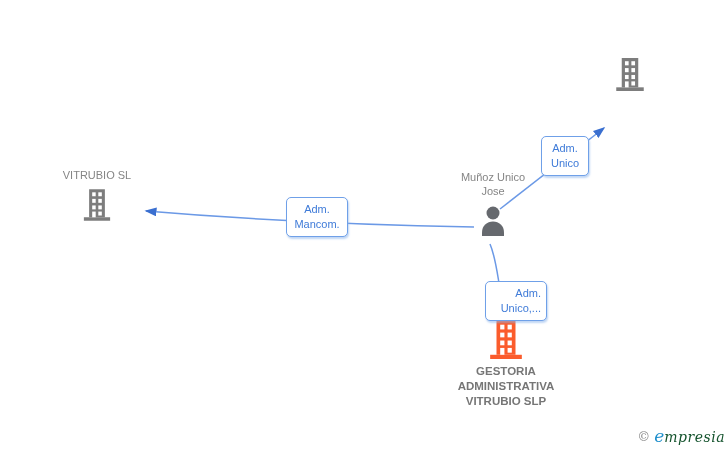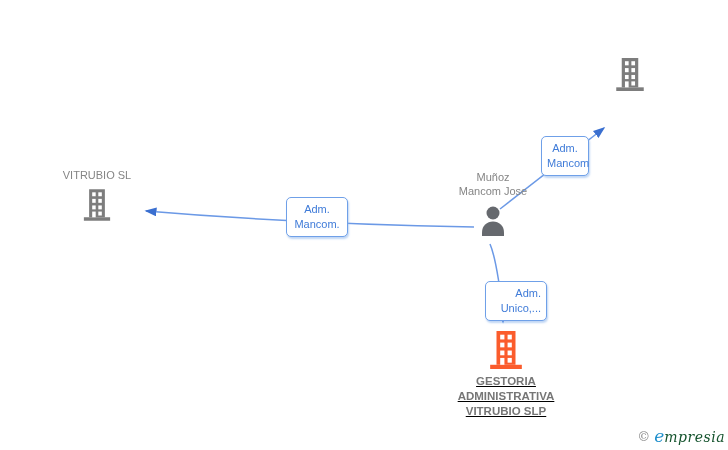--- a/index.html
+++ b/index.html
@@ -85,50 +85,50 @@
           <rect x="17.5" y="11" width="4" height="4.5"></rect>
         <rect x="10.5" y="18.5" width="4" height="4.5"></rect>
           <rect x="17.5" y="18.5" width="4" height="4.5"></rect>
         <rect x="10.5" y="25.5" width="4" height="6.5"></rect>
           <rect x="17.5" y="25.5" width="4" height="4.5"></rect>
       </g>
     </svg>
   </div>
 
   <div class="node" style="left:455px;top:170px;width:76px;">
-    <div class="node-label">Muñoz Mancom Jose</div>
+    <div class="node-label">Muñoz Unico Jose</div>
     <svg width="32" height="30" viewBox="0 0 32 30" style="margin-top:8px">
       <g fill="#66696e">
         <circle cx="16" cy="7" r="6.5"></circle>
         <path d="M5,30 v-3.5 c0,-7 5,-11 11,-11 c6,0 11,4 11,11 V30 Z"></path>
       </g>
     </svg>
   </div>
 
-  <div class="node" style="left:445px;top:331px;width:122px;text-decoration:underline;">
+  <div class="node" style="left:445px;top:321px;width:122px;">
     <svg width="34" height="38" viewBox="0 0 32 36">
       <g fill="#fb5c2c">
         <rect x="1" y="32" width="30" height="4"></rect>
         <rect x="7" y="0" width="18" height="32"></rect>
       </g>
       <g fill="#ffffff">
         <rect x="10.5" y="3.5" width="4" height="4.5"></rect>
           <rect x="17.5" y="3.5" width="4" height="4.5"></rect>
         <rect x="10.5" y="11" width="4" height="4.5"></rect>
           <rect x="17.5" y="11" width="4" height="4.5"></rect>
         <rect x="10.5" y="18.5" width="4" height="4.5"></rect>
           <rect x="17.5" y="18.5" width="4" height="4.5"></rect>
         <rect x="10.5" y="25.5" width="4" height="6.5"></rect>
           <rect x="17.5" y="25.5" width="4" height="4.5"></rect>
       </g>
     </svg>
     <div class="node-label bold" style="margin-top:5px">GESTORIA ADMINISTRATIVA VITRUBIO SLP</div>
   </div>
 
-  <div class="edge-label lbl-sm" style="left:565px;top:156px;">Adm. Mancom</div>
+  <div class="edge-label lbl-sm" style="left:565px;top:156px;">Adm. Unico</div>
   <div class="edge-label lbl-md" style="left:298px;top:217px;">Adm. Mancom.</div>
   <div class="edge-label lbl-md" style="left:497px;top:301px;text-align:right;">Adm. Unico,...</div>
 
   <div id="footer">
     <span class="copy">©</span><span class="brand-e">e</span><span class="brand-rest">mpresia</span>
   </div>
 
 </div>
 
 </body></html>

